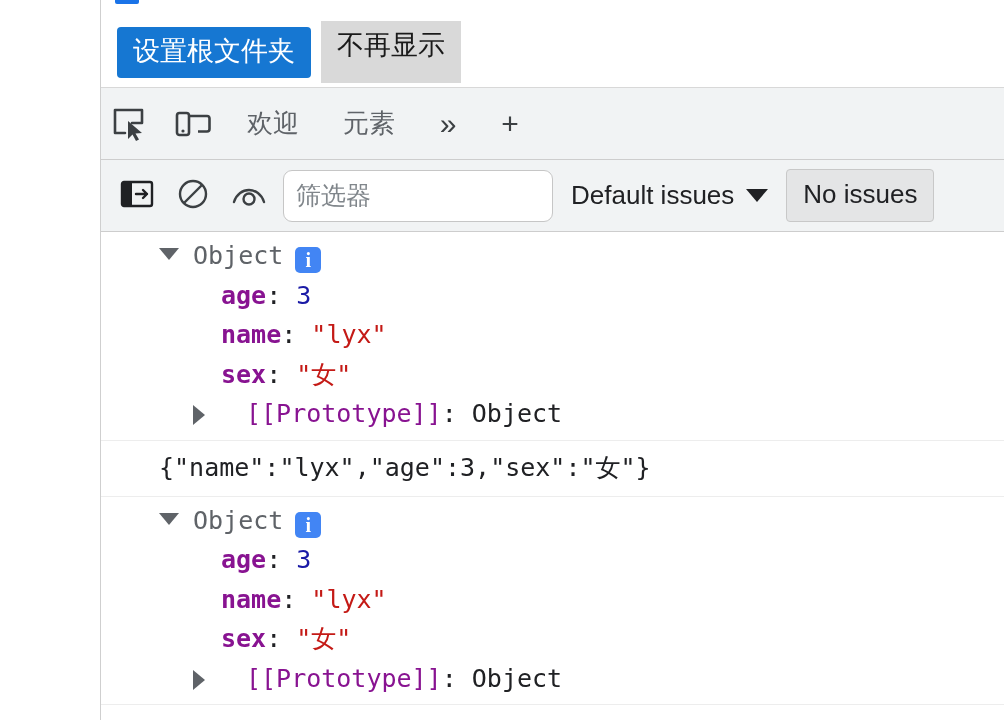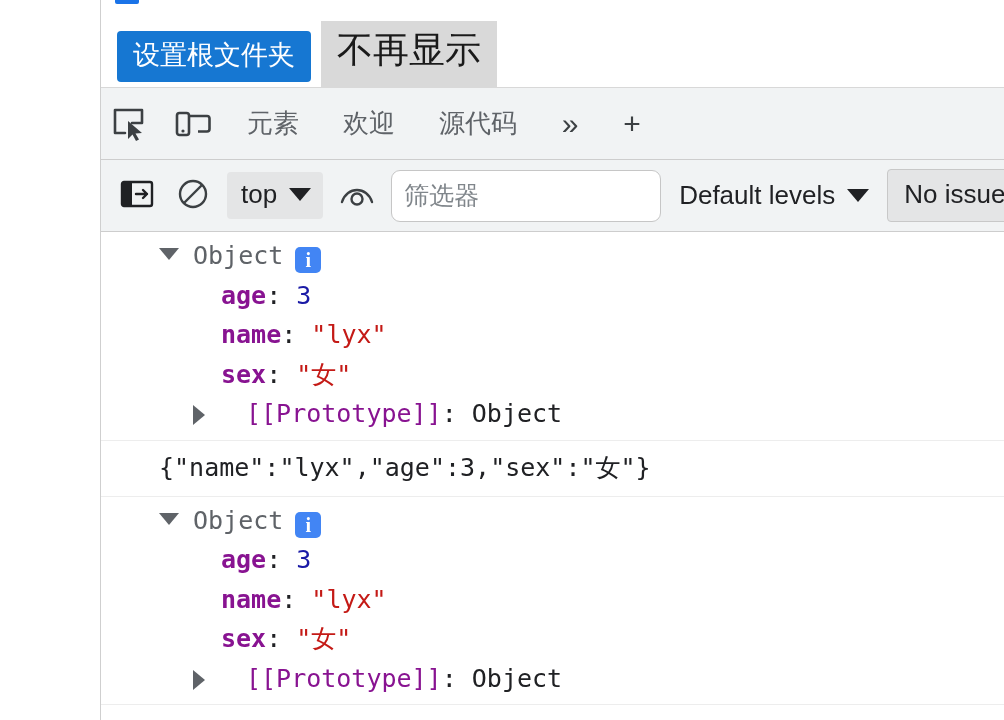--- a/index.html
+++ b/index.html
@@ -70,21 +70,21 @@
     padding: 11px 16px 13px 16px;
     font-family: "Liberation Sans", sans-serif;
     cursor: pointer;
     letter-spacing: 0px;
   }
   .btn-secondary {
     background: #d9d9d9;
     color: #1a1a1a;
     border: none;
     border-radius: 0;
-    font-size: 36px;
+    font-size: 27px;
     line-height: 1;
     padding: 11px 16px 24px 16px;
     font-family: "Liberation Sans", sans-serif;
     cursor: pointer;
   }
 
   
   .tabstrip {
     position: relative;
     height: 72px;
@@ -338,27 +338,24 @@
         <span>
           <svg width="40" height="34" viewBox="0 0 40 34">
             <rect x="3" y="6" width="12" height="22" rx="2.5" fill="none" stroke="#3c4043" stroke-width="2.6"></rect>
             <path d="M15 9 H33 a2.5 2.5 0 0 1 2.5 2.5 V22 a2.5 2.5 0 0 1 -2.5 2.5 H24" fill="none" stroke="#3c4043" stroke-width="2.6" stroke-linejoin="round"></path>
             <circle cx="9" cy="24" r="1.6" fill="#3c4043"></circle>
           </svg>
         </span>
       </div>
 
       <div class="tab">
+        <span>欢迎</span>
+      </div>
+      <div class="tab">
         <span>元素</span>
-      </div>
-      <div class="tab">
-        <span>欢迎</span>
-      </div>
-      <div class="tab">
-        <span>源代码</span>
       </div>
 
       <div class="tab-more">»</div>
       <div class="tab-plus">+</div>
     </div>
 
     <div class="console-toolbar">
 
       <div class="tb-icon">
         <span>
@@ -372,38 +369,34 @@
 
       <div class="tb-icon">
         <span>
           <svg width="34" height="34" viewBox="0 0 34 34">
             <circle cx="17" cy="17" r="13" fill="none" stroke="#3c4043" stroke-width="2.4"></circle>
             <line x1="8" y1="26" x2="26" y2="8" stroke="#3c4043" stroke-width="2.4"></line>
           </svg>
         </span>
       </div>
 
-      <div class="context-select">
-        <span>top</span>
-        <span class="caret"></span>
-      </div>
 
       <div class="tb-icon">
         <span>
           <svg width="38" height="28" viewBox="0 0 38 28">
             <path d="M4 22 C9 6, 29 6, 34 22" fill="none" stroke="#3c4043" stroke-width="2.4" stroke-linecap="round"></path>
             <circle cx="19" cy="19" r="5.5" fill="none" stroke="#3c4043" stroke-width="2.4"></circle>
           </svg>
         </span>
       </div>
 
       <input class="filter-input" type="text" placeholder="筛选器" style="">
 
       <div class="levels-select">
-        <span>Default levels</span>
+        <span>Default issues</span>
         <span class="caret"></span>
       </div>
 
       <button class="issues-btn">No issues</button>
     </div>
 
     <div class="console-log">
 
       <div class="log-group">
         <div class="log-line header">

